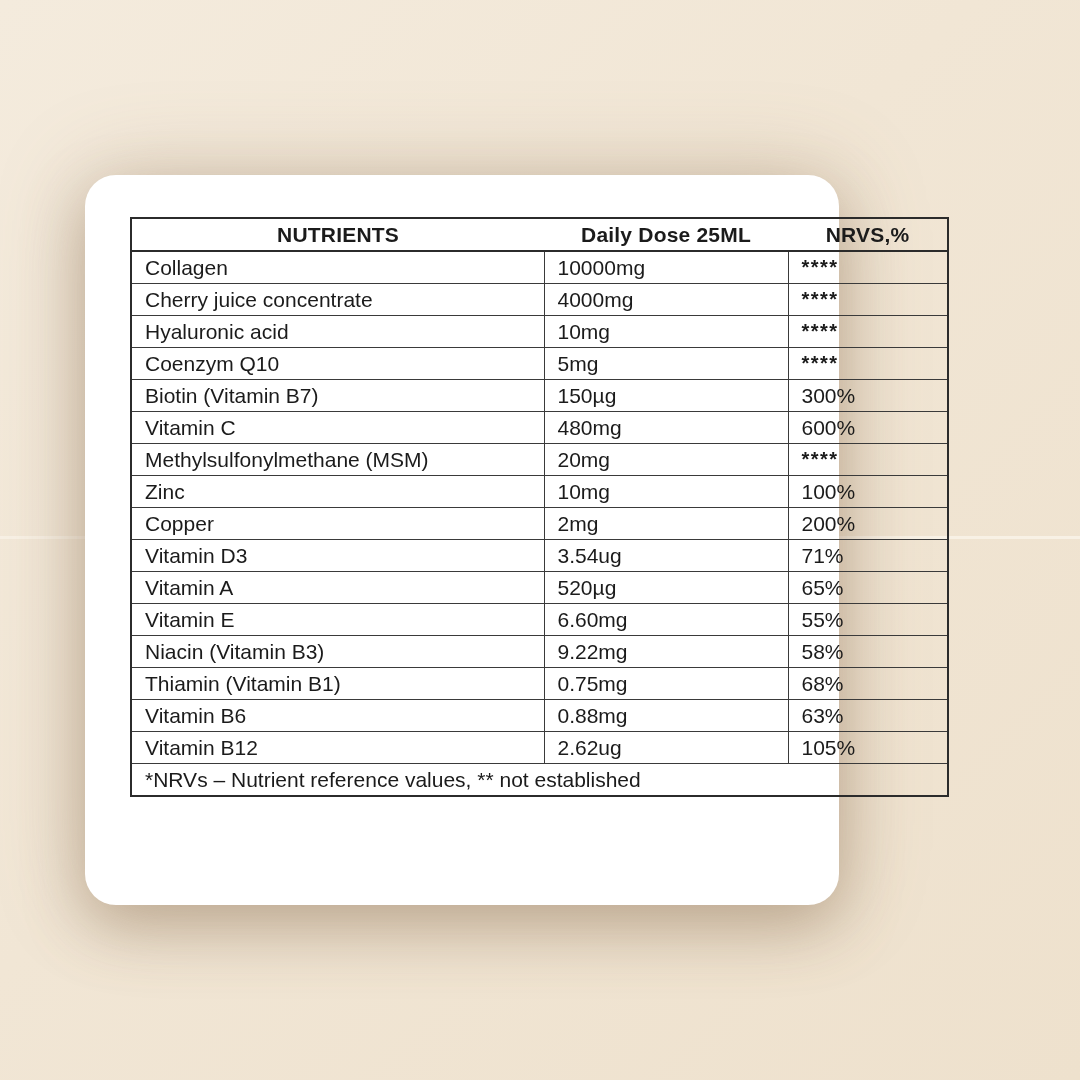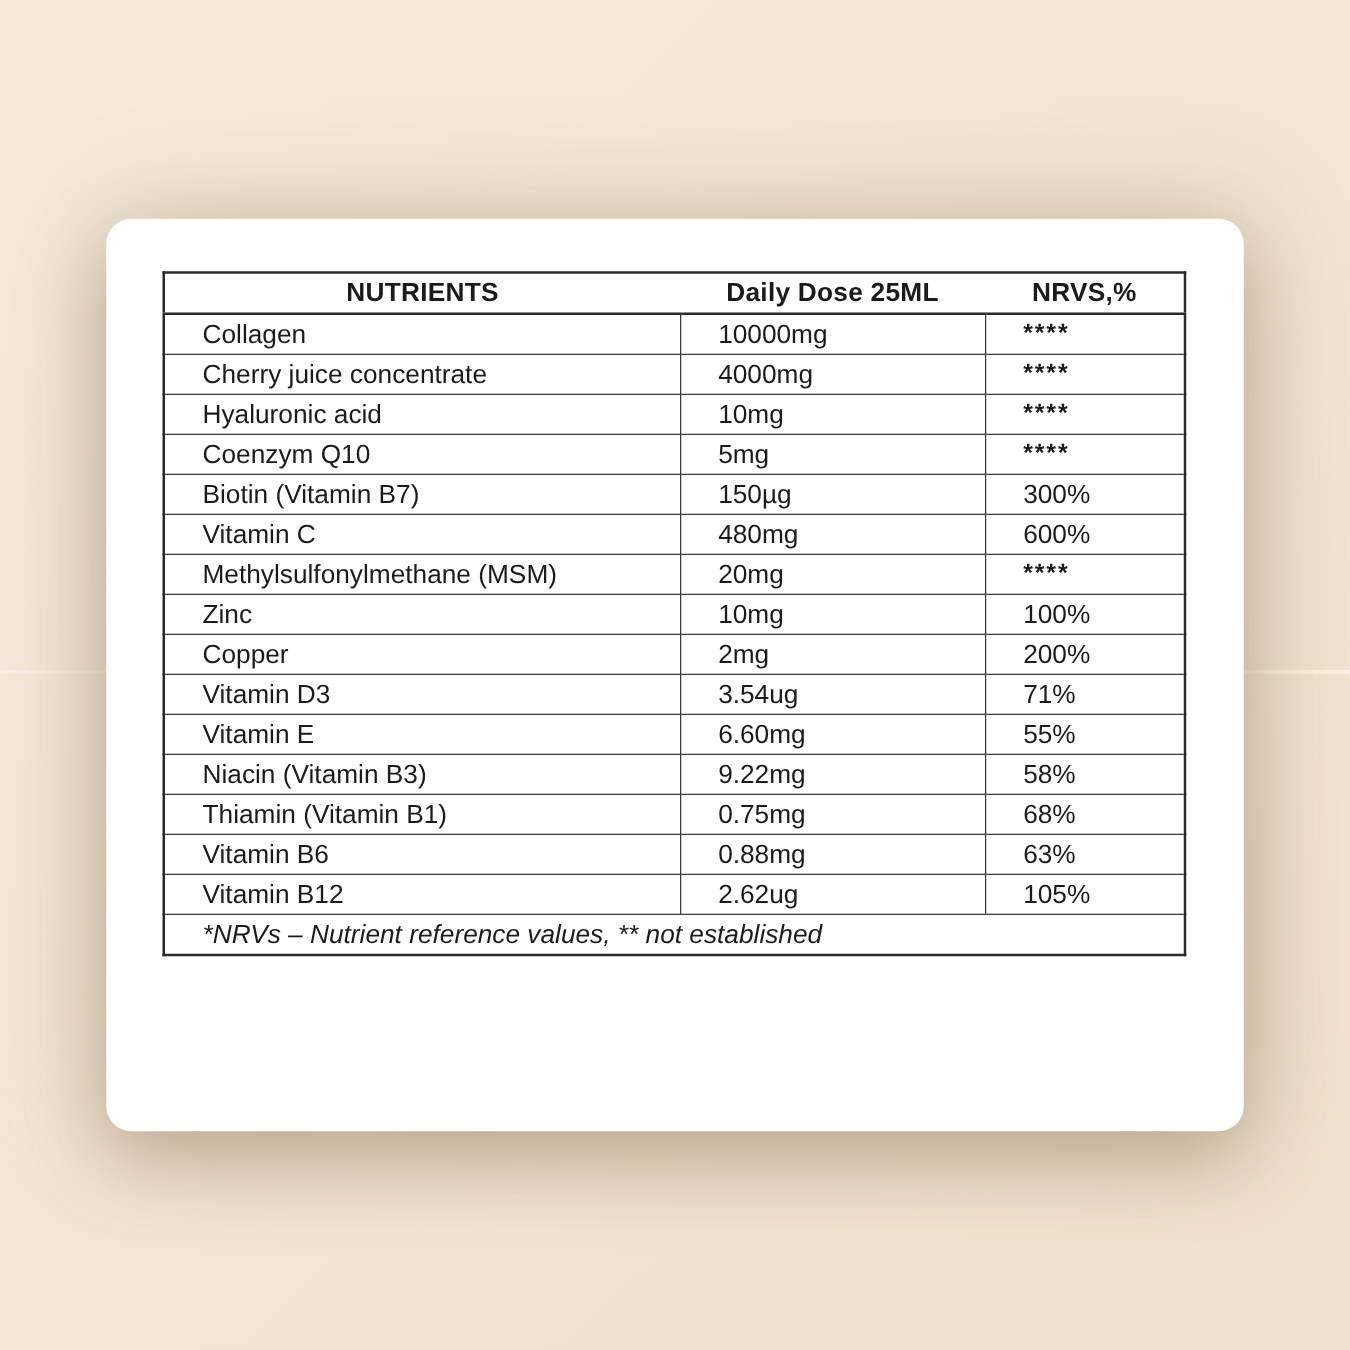--- a/index.html
+++ b/index.html
@@ -22,24 +22,24 @@
     top: 536px;
     width: 1080px;
     height: 3px;
     background: #f8f2e7;
     opacity: 0.9;
   }
   .card {
     position: absolute;
     left: 85px;
     top: 175px;
-    width: 910px;
+    width: 754px;
     height: 730px;
     background: #ffffff;
-    border-radius: 20px;
+    border-radius: 31px;
     box-shadow: 0 22px 60px rgba(146, 120, 90, 0.45),
                 0 0 90px rgba(146, 120, 90, 0.28);
   }
   table.nutrition {
     position: absolute;
     left: 45px;
     top: 42px;
     border-collapse: collapse;
     table-layout: fixed;
     width: 817px;
@@ -55,36 +55,35 @@
     font-size: 21px;
     font-weight: bold;
     text-align: center;
     vertical-align: middle;
     border: none;
     border-bottom: 2px solid #2b2b2b;
     letter-spacing: 0.2px;
   }
   table.nutrition td {
     height: 31px;
-    padding: 0 6px 0 30px;
+    padding: 0 6px 0 13px;
     font-size: 21px;
     vertical-align: middle;
     border: 1.5px solid #3a3a3a;
     white-space: nowrap;
     overflow: hidden;
   }
   table.nutrition td.nrv.stars {
     letter-spacing: 1.5px;
     font-weight: bold;
     font-size: 20px;
   }
   table.nutrition td.footnote-cell {
     border: 1.5px solid #3a3a3a;
     font-size: 21px;
-    font-style: italic;
   }
 </style>
 </head>
 <body>
 
 <div class="stage">
   <div class="bg-seam"></div>
 
   <div class="card">
     <table class="nutrition">
@@ -145,20 +144,25 @@
           <td class="nutrient">Copper</td>
           <td class="dose">2mg</td>
           <td class="nrv">200%</td>
         </tr>
         <tr>
           <td class="nutrient">Vitamin D3</td>
           <td class="dose">3.54ug</td>
           <td class="nrv">71%</td>
         </tr>
         <tr>
+          <td class="nutrient">Vitamin A</td>
+          <td class="dose">520µg</td>
+          <td class="nrv">65%</td>
+        </tr>
+        <tr>
           <td class="nutrient">Vitamin E</td>
           <td class="dose">6.60mg</td>
           <td class="nrv">55%</td>
         </tr>
         <tr>
           <td class="nutrient">Niacin (Vitamin B3)</td>
           <td class="dose">9.22mg</td>
           <td class="nrv">58%</td>
         </tr>
         <tr>

